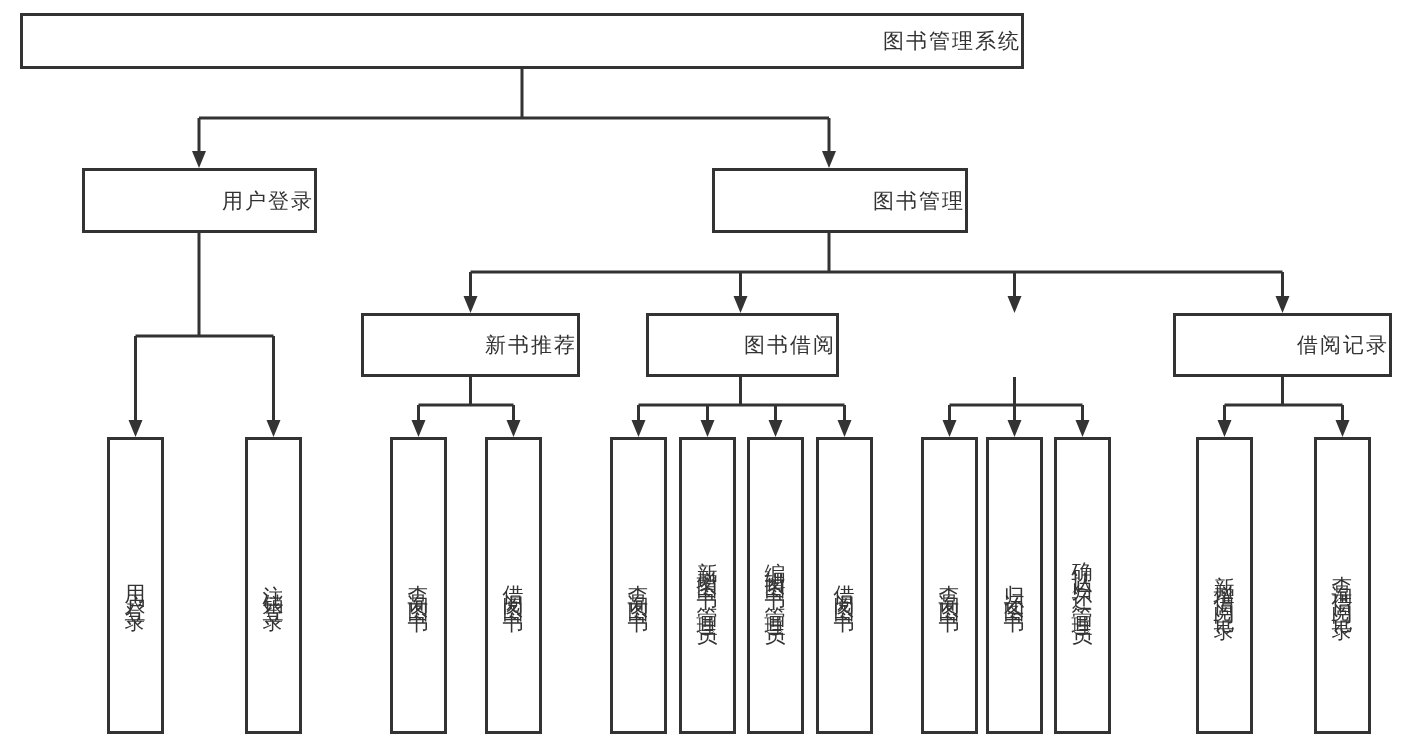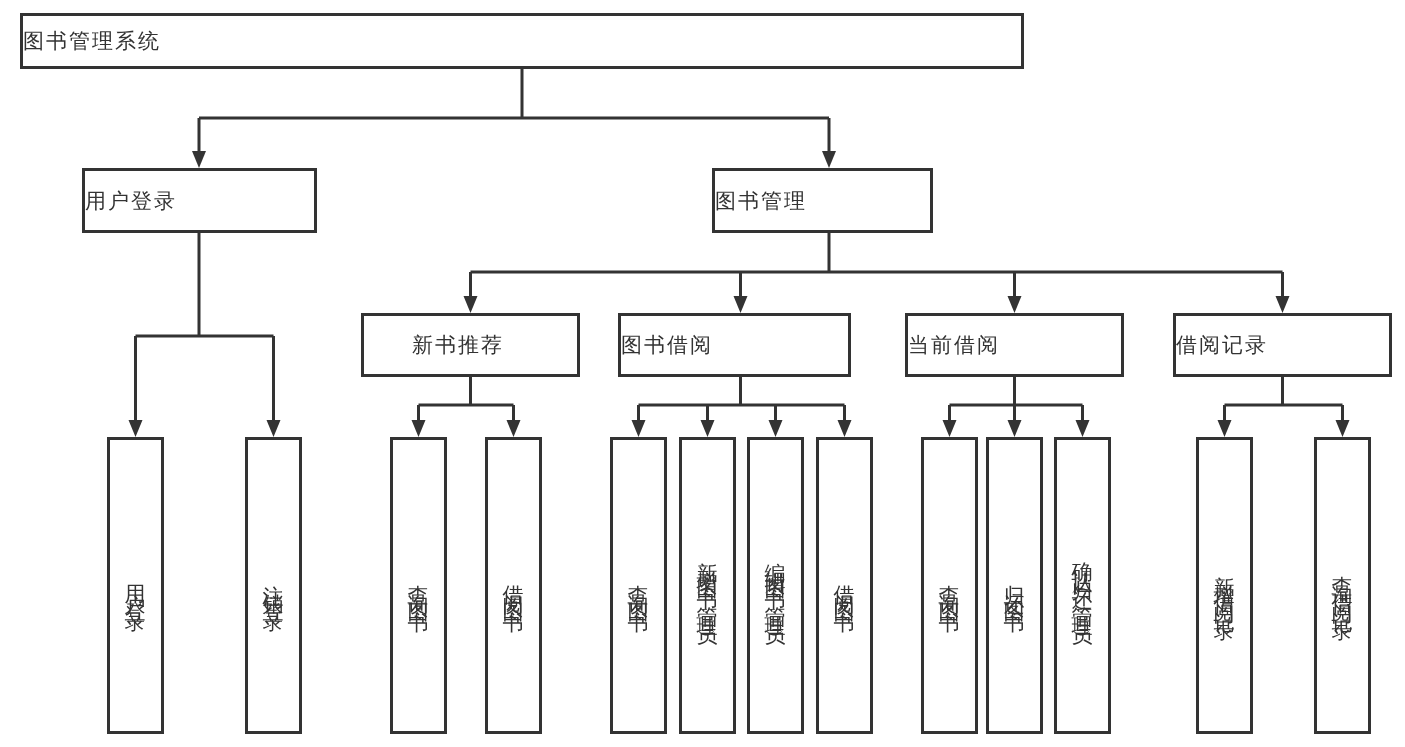--- a/index.html
+++ b/index.html
@@ -9,21 +9,21 @@
     background:#ffffff;
     font-family:"Liberation Sans","DejaVu Sans",sans-serif;
     overflow:hidden;
   }
   #connectors{position:absolute;left:0;top:0;width:1405px;height:747px;}
   .node{
     position:absolute;
     box-sizing:border-box;
     border:3px solid #333333;
     background:#ffffff;
-    display:flex;align-items:center;justify-content:flex-start;
+    display:flex;align-items:center;justify-content:flex-end;
     color:#333333;
     font-size:21px;
     letter-spacing:2px;
     white-space:nowrap;
     z-index:2;
   }
   .leaf{
     position:absolute;
     box-sizing:border-box;
     border:3px solid #333333;
@@ -95,32 +95,29 @@
     </g>
   </svg>
 
   <div class="node" style="left:20px;top:13px;width:1004px;height:56px;border-width:3px;">
     <span>图书管理系统</span>
   </div>
 
   <div class="node" style="left:82px;top:168px;width:235px;height:65px;">
     <span>用户登录</span>
   </div>
-  <div class="node" style="left:712px;top:168px;width:221px;height:65px;">
+  <div class="node" style="left:712px;top:168px;width:256px;height:65px;">
     <span>图书管理</span>
   </div>
 
   <div class="node" style="left:361px;top:313px;width:219px;height:64px;padding-left:48px;">
     <span>新书推荐</span>
   </div>
-  <div class="node" style="left:618px;top:313px;width:233px;height:64px;">
+  <div class="node" style="left:646px;top:313px;width:193px;height:64px;">
     <span>图书借阅</span>
-  </div>
-  <div class="node" style="left:905px;top:313px;width:219px;height:64px;">
-    <span>当前借阅</span>
   </div>
   <div class="node" style="left:1173px;top:313px;width:219px;height:64px;">
     <span>借阅记录</span>
   </div>
 
   <div class="leaf" style="left:107px;top:437px;width:57px;height:297px;">
     <span class="vtext">用户登录</span>
   </div>
   <div class="leaf" style="left:245px;top:437px;width:57px;height:297px;">
     <span class="vtext">注销登录</span>

